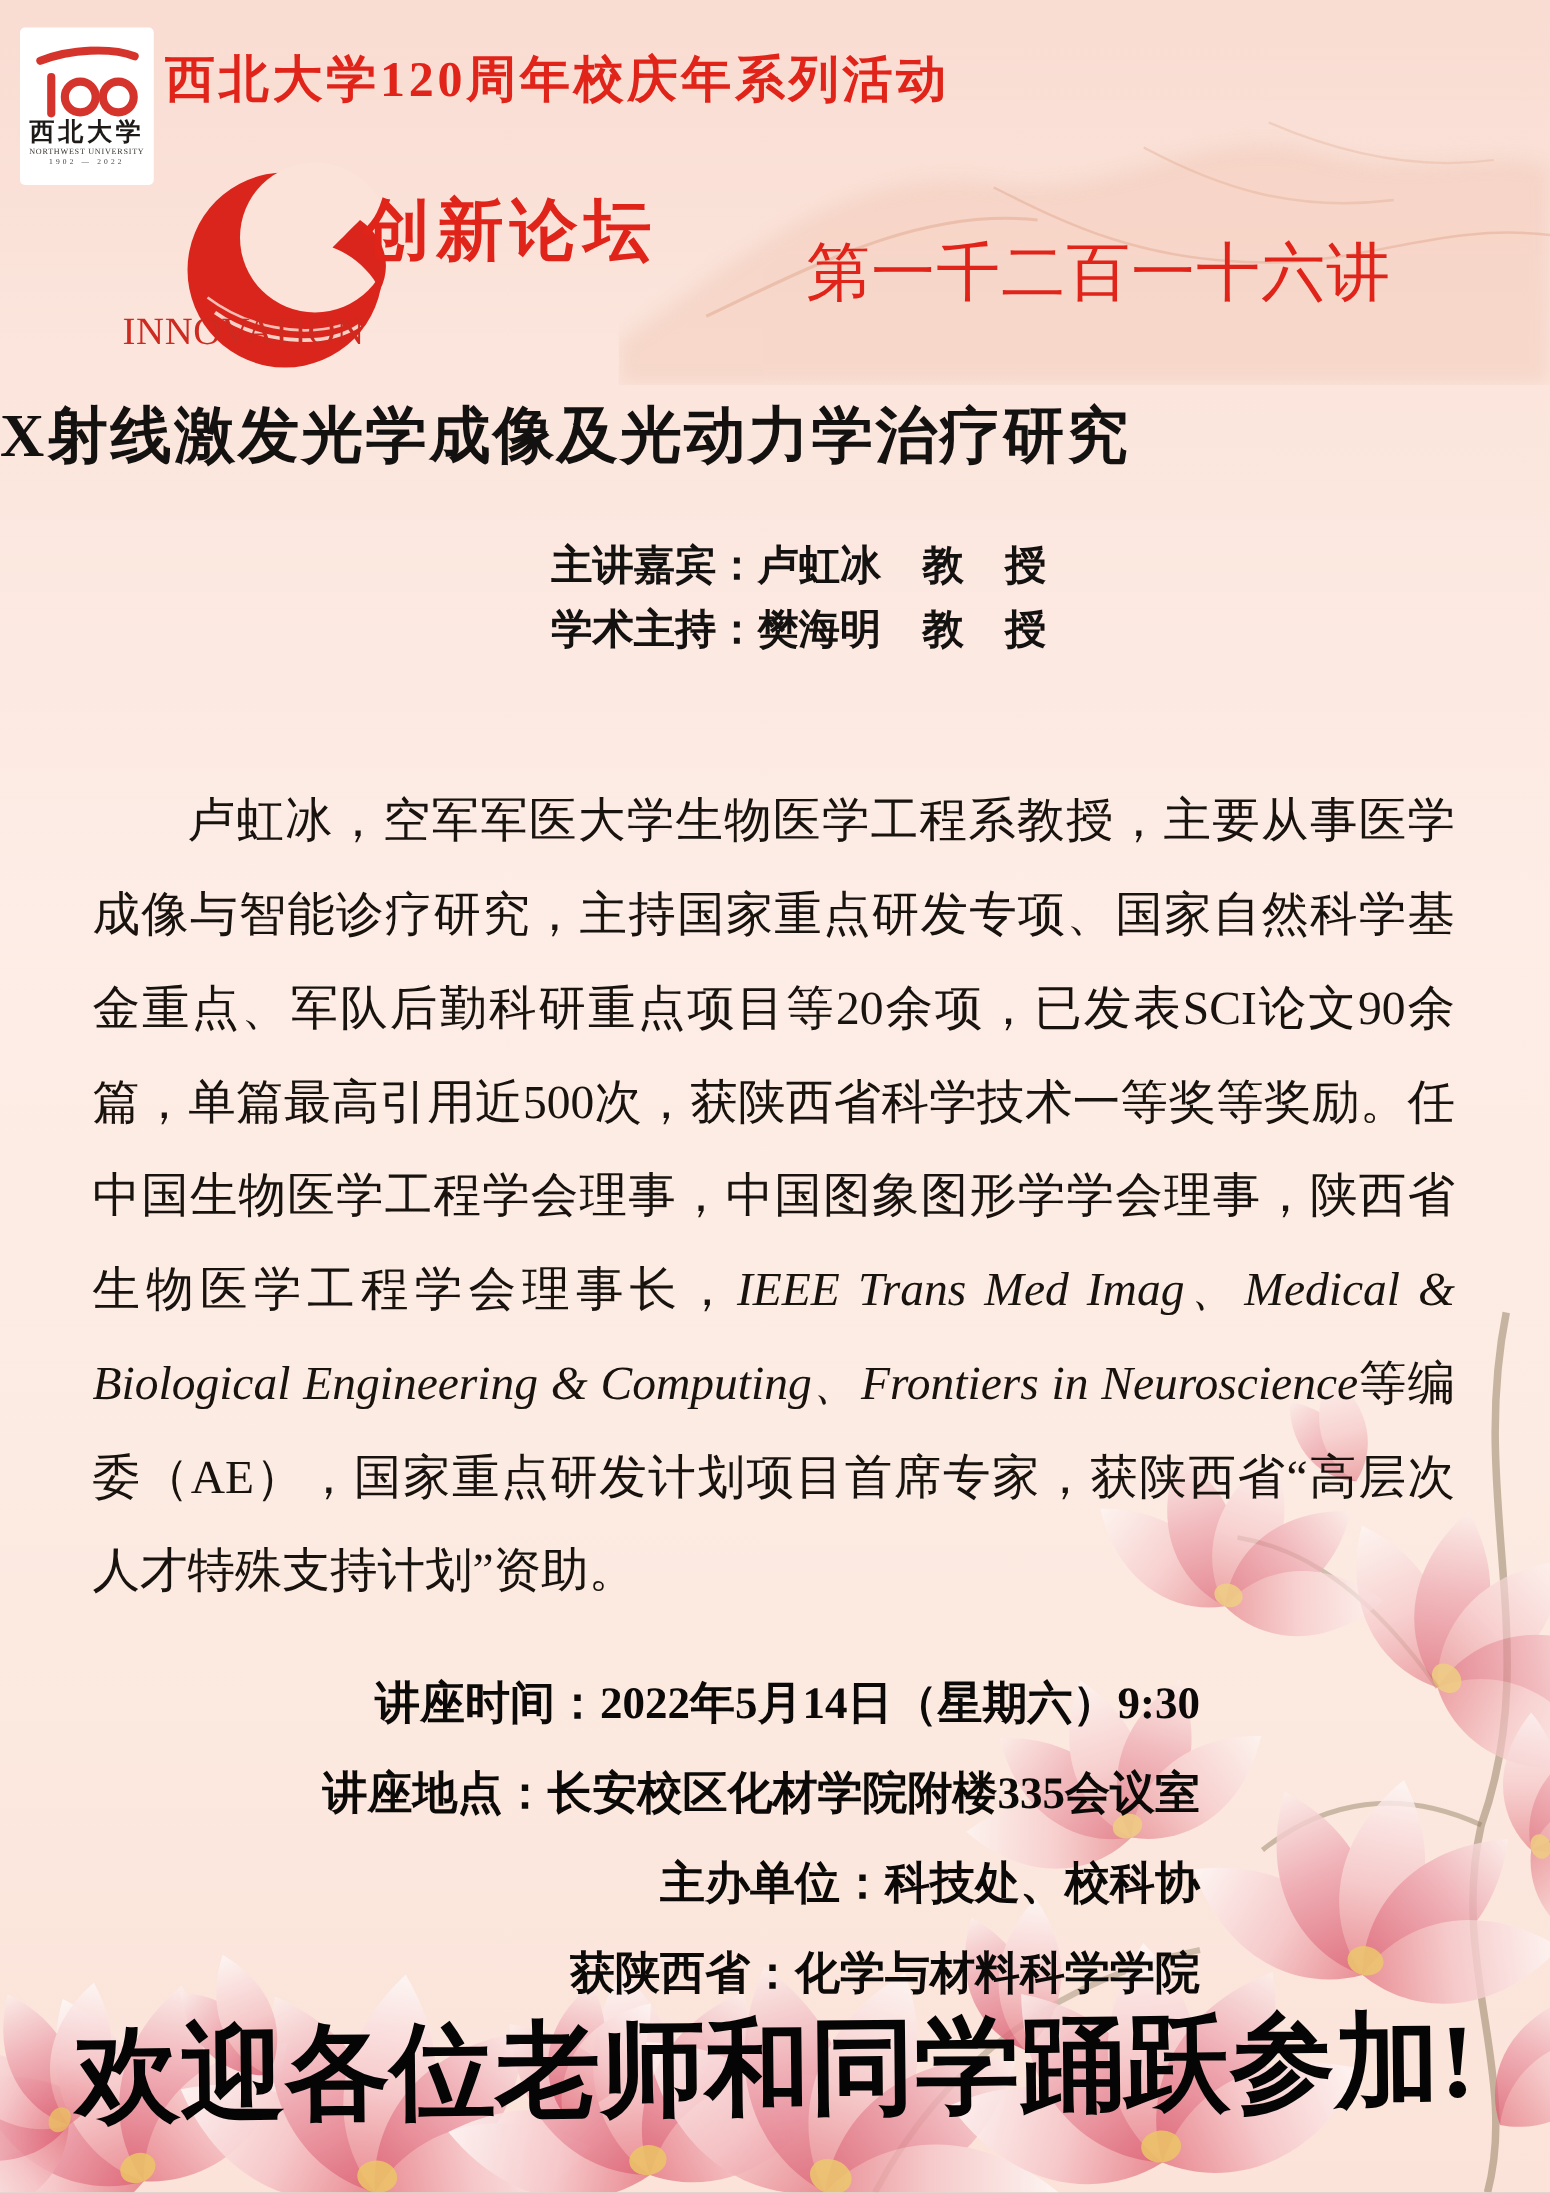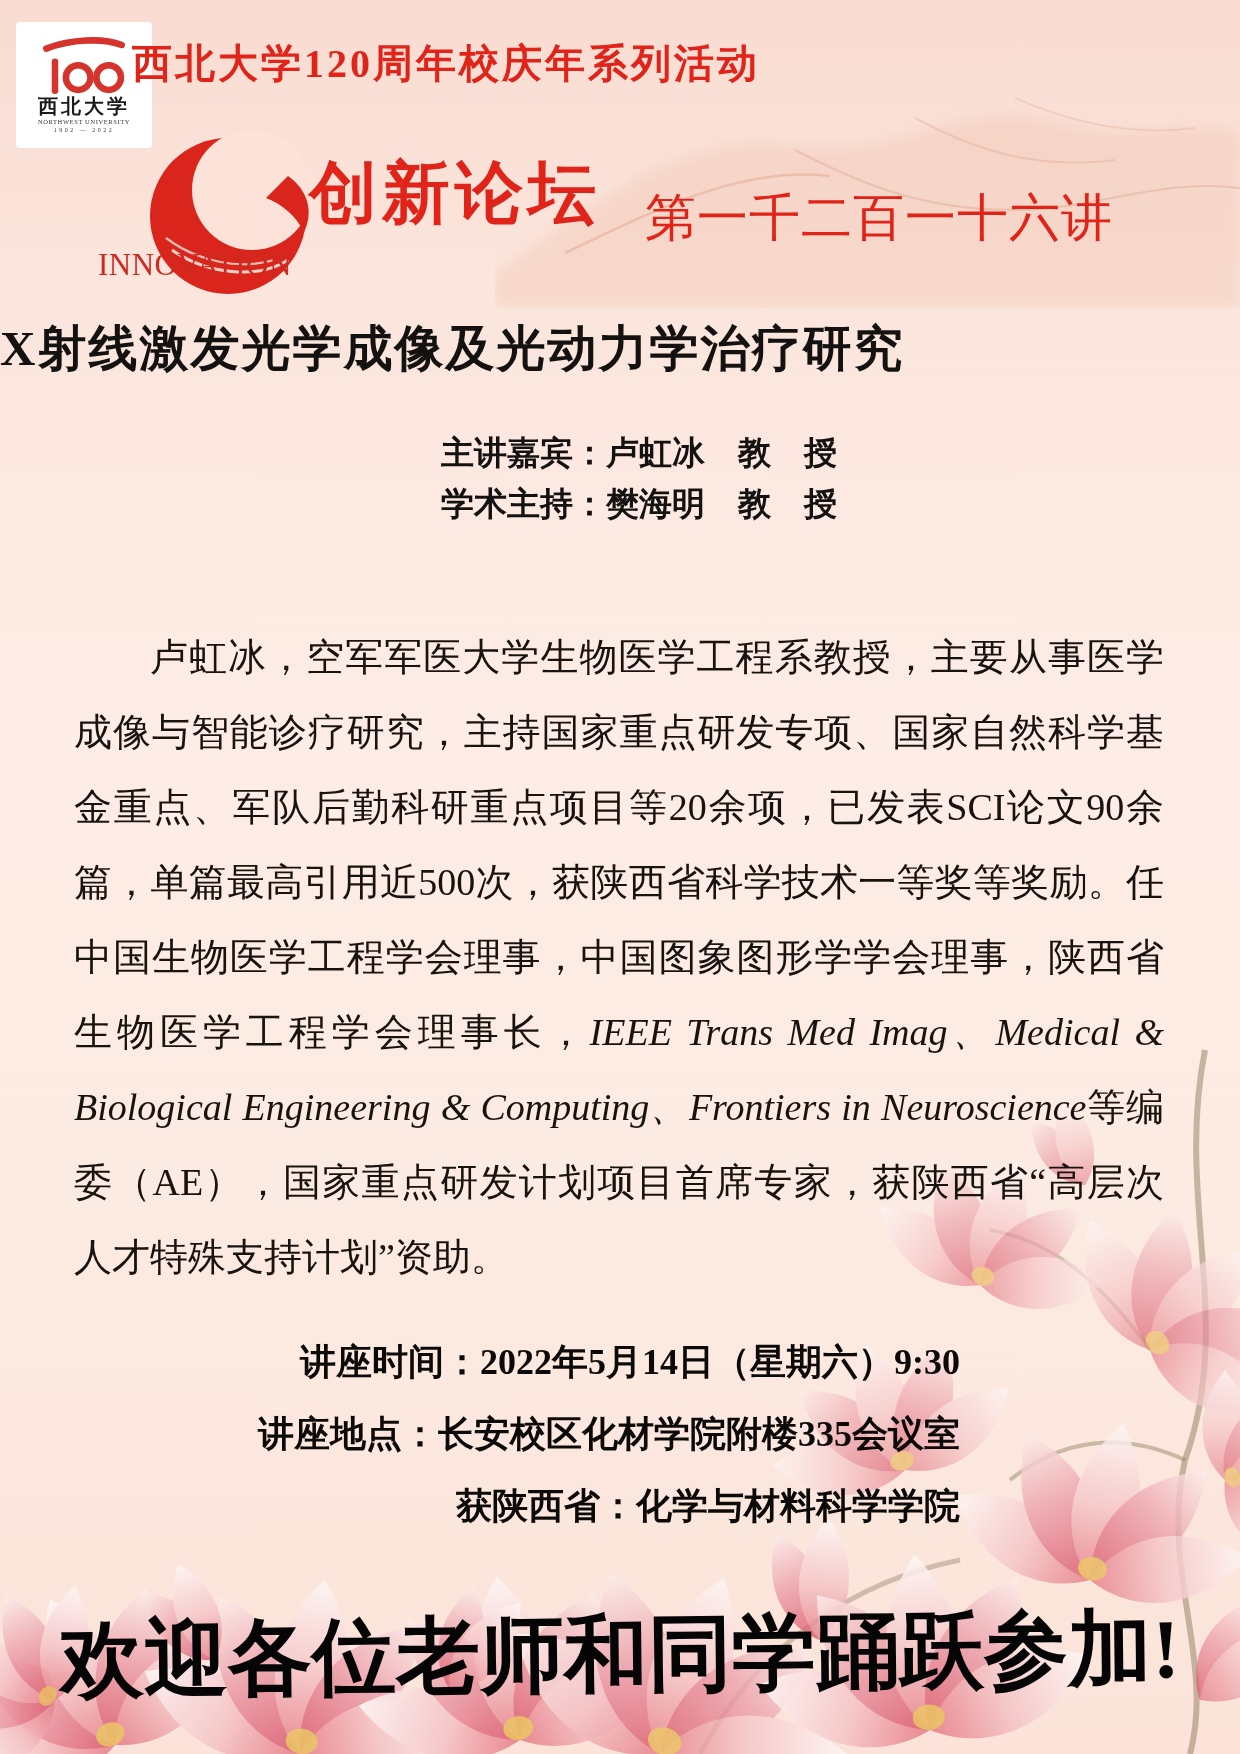--- a/index.html
+++ b/index.html
@@ -10,21 +10,21 @@
     overflow:hidden;
     background:linear-gradient(180deg,#f9dcd2 0%,#fbe5dc 16%,#fdede6 42%,#fcebe2 68%,#fbe3d9 100%);
     font-family:"Liberation Serif","DejaVu Serif",serif;
   }
   .poster *{box-sizing:border-box;}
   svg.deco{position:absolute;pointer-events:none;}
   .mountains{right:0;top:58px;width:745px;height:250px;}
   .flowers{left:0;top:0;width:1240px;height:1754px;}
 
   .univ-logo{
-    position:absolute;left:16px;top:22px;width:136px;height:126px;
+    position:absolute;left:16px;top:22px;width:107px;height:126px;
     background:#ffffff;border-radius:4px;
     display:flex;flex-direction:column;align-items:center;justify-content:center;
     padding:4px 2px;
   }
   .univ-logo .numeral{width:98px;height:58px;}
   .univ-cn{font-size:20px;font-weight:bold;color:#1d1a18;letter-spacing:3px;line-height:22px;}
   .univ-en{font-size:6.5px;color:#3a3733;letter-spacing:0.6px;line-height:9px;white-space:nowrap;}
   .univ-years{font-size:6px;color:#3a3733;letter-spacing:2.5px;line-height:8px;}
 
   .series{
@@ -32,21 +32,21 @@
     font-size:40px;font-weight:bold;color:#e0241a;letter-spacing:3px;white-space:nowrap;
   }
   .crescent{position:absolute;left:136px;top:126px;width:195px;height:175px;}
   .innovation{
     position:absolute;left:98px;top:247px;width:240px;text-align:left;
     font-size:31px;color:#cd2a20;letter-spacing:0.5px;font-weight:400;white-space:nowrap;
   }
   .forum-title{
     position:absolute;left:290px;top:148px;
     font-family:"Liberation Sans","DejaVu Sans",sans-serif;
-    font-size:68px;font-weight:800;color:#e0241a;letter-spacing:5px;white-space:nowrap;margin-left:19px;
+    font-size:54px;font-weight:800;color:#e0241a;letter-spacing:5px;white-space:nowrap;
   }
   .forum-number{
     position:absolute;left:645px;top:184px;
     font-family:"Liberation Sans","DejaVu Sans",sans-serif;
     font-size:51px;font-weight:400;color:#e0241a;letter-spacing:1px;white-space:nowrap;
   }
   .lecture-title{
     position:absolute;left:0;right:0;top:316px;margin:0;
     font-size:49px;font-weight:bold;color:#141210;letter-spacing:2px;white-space:nowrap;
   }
@@ -167,18 +167,19 @@
   <div class="speakers">
     <div>主讲嘉宾：卢虹冰　教　授</div>
     <div>学术主持：樊海明　教　授</div>
   </div>
 
   <p class="bio"><span>卢虹冰，空军军医大学生物医学工程系教授，主要从事医学成像与智能诊疗研究，主持国家重点研发专项、国家自然科学基金重点、军队后勤科研重点项目等20余项，已发表SCI论文90余篇，单篇最高引用近500次，获陕西省科学技术一等奖等奖励。任中国生物医学工程学会理事，中国图象图形学学会理事，陕西省生物医学工程学会理事长，</span><i>IEEE Trans Med Imag、Medical &amp; Biological Engineering &amp; Computing、Frontiers in Neuroscience</i><span>等编委（AE），国家重点研发计划项目首席专家，获陕西省“高层次人才特殊支持计划”资助。</span></p>
 
   <div class="details">
     <div><span>讲座时间：</span><span>2022年5月14日（星期六）9:30</span></div>
     <div><span>讲座地点：</span><span>长安校区化材学院附楼335会议室</span></div>
+    <div><span>主办单位：</span><span>科技处、校科协</span></div>
     <div><span>获陕西省：</span><span>化学与材料科学学院</span></div>
   </div>
 
   <div class="footer">欢迎各位老师和同学踊跃参加!</div>
 
 </div>
 
 </body></html>

